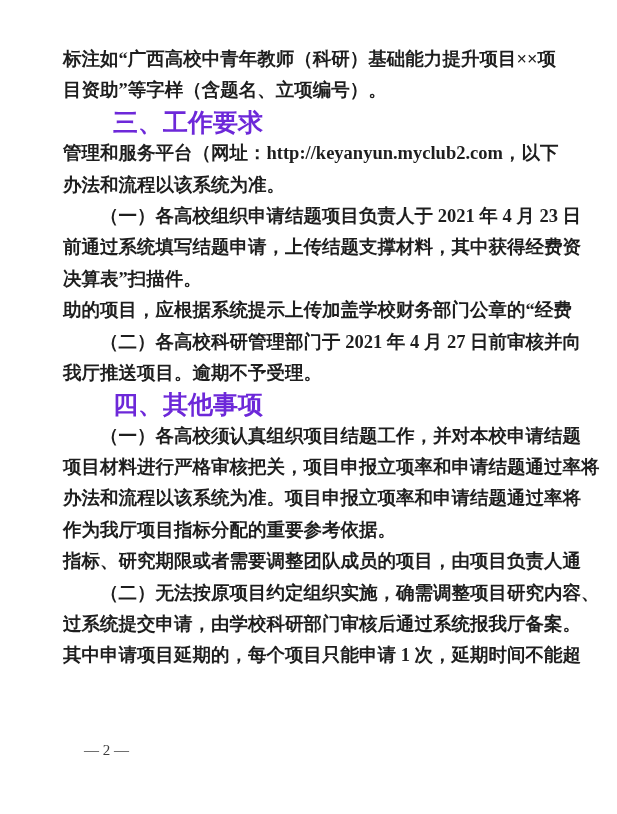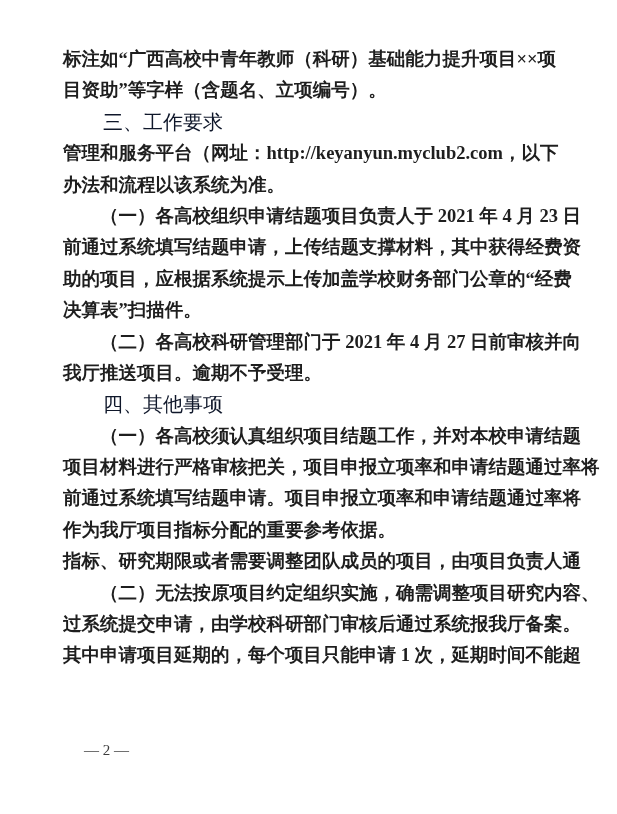--- a/index.html
+++ b/index.html
@@ -32,23 +32,23 @@
     font-weight: bold;
   }
   .line.fill {
     text-align-last: justify;
   }
   .line.indent {
     text-indent: 2em;
   }
   .line.heading {
     font-family: "Liberation Sans", "DejaVu Sans", sans-serif;
-    font-weight: 400;
-    font-size: 20px;
-    color: #0f172a;
+    font-weight: 700;
+    font-size: 25px;
+    color: #6d28d9;
     text-align-last: auto;
   }
   .footer {
     position: absolute;
     left: 84px;
     top: 740px;
     font-size: 15px;
     line-height: 20px;
     color: #3c3c3c;
     font-family: "Liberation Serif", "DejaVu Serif", serif;
@@ -59,28 +59,28 @@
 
 <div class="page">
   <div class="text-block">
       <div class="line fill">标注如“广西高校中青年教师（科研）基础能力提升项目××项</div>
       <div class="line">目资助”等字样（含题名、立项编号）。</div>
       <div class="line heading indent">三、工作要求</div>
       <div class="line fill">管理和服务平台（网址：http://keyanyun.myclub2.com，以下</div>
       <div class="line">办法和流程以该系统为准。</div>
       <div class="line indent fill">（一）各高校组织申请结题项目负责人于 2021 年 4 月 23 日</div>
       <div class="line fill">前通过系统填写结题申请，上传结题支撑材料，其中获得经费资</div>
+      <div class="line">决算表”扫描件。</div>
       <div class="line fill">助的项目，应根据系统提示上传加盖学校财务部门公章的“经费</div>
-      <div class="line">决算表”扫描件。</div>
       <div class="line indent fill">（二）各高校科研管理部门于 2021 年 4 月 27 日前审核并向</div>
       <div class="line">我厅推送项目。逾期不予受理。</div>
       <div class="line heading indent">四、其他事项</div>
       <div class="line indent fill">（一）各高校须认真组织项目结题工作，并对本校申请结题</div>
       <div class="line fill">项目材料进行严格审核把关，项目申报立项率和申请结题通过率将</div>
-      <div class="line fill">前通过系统填写结题申请。项目申报立项率和申请结题通过率将</div>
+      <div class="line fill">办法和流程以该系统为准。项目申报立项率和申请结题通过率将</div>
       <div class="line">作为我厅项目指标分配的重要参考依据。</div>
       <div class="line fill">指标、研究期限或者需要调整团队成员的项目，由项目负责人通</div>
       <div class="line indent fill">（二）无法按原项目约定组织实施，确需调整项目研究内容、</div>
       <div class="line fill">过系统提交申请，由学校科研部门审核后通过系统报我厅备案。</div>
       <div class="line fill">其中申请项目延期的，每个项目只能申请 1 次，延期时间不能超</div>
     </div>
   <div class="footer">— 2 —</div>
 </div>
 
 </body></html>

